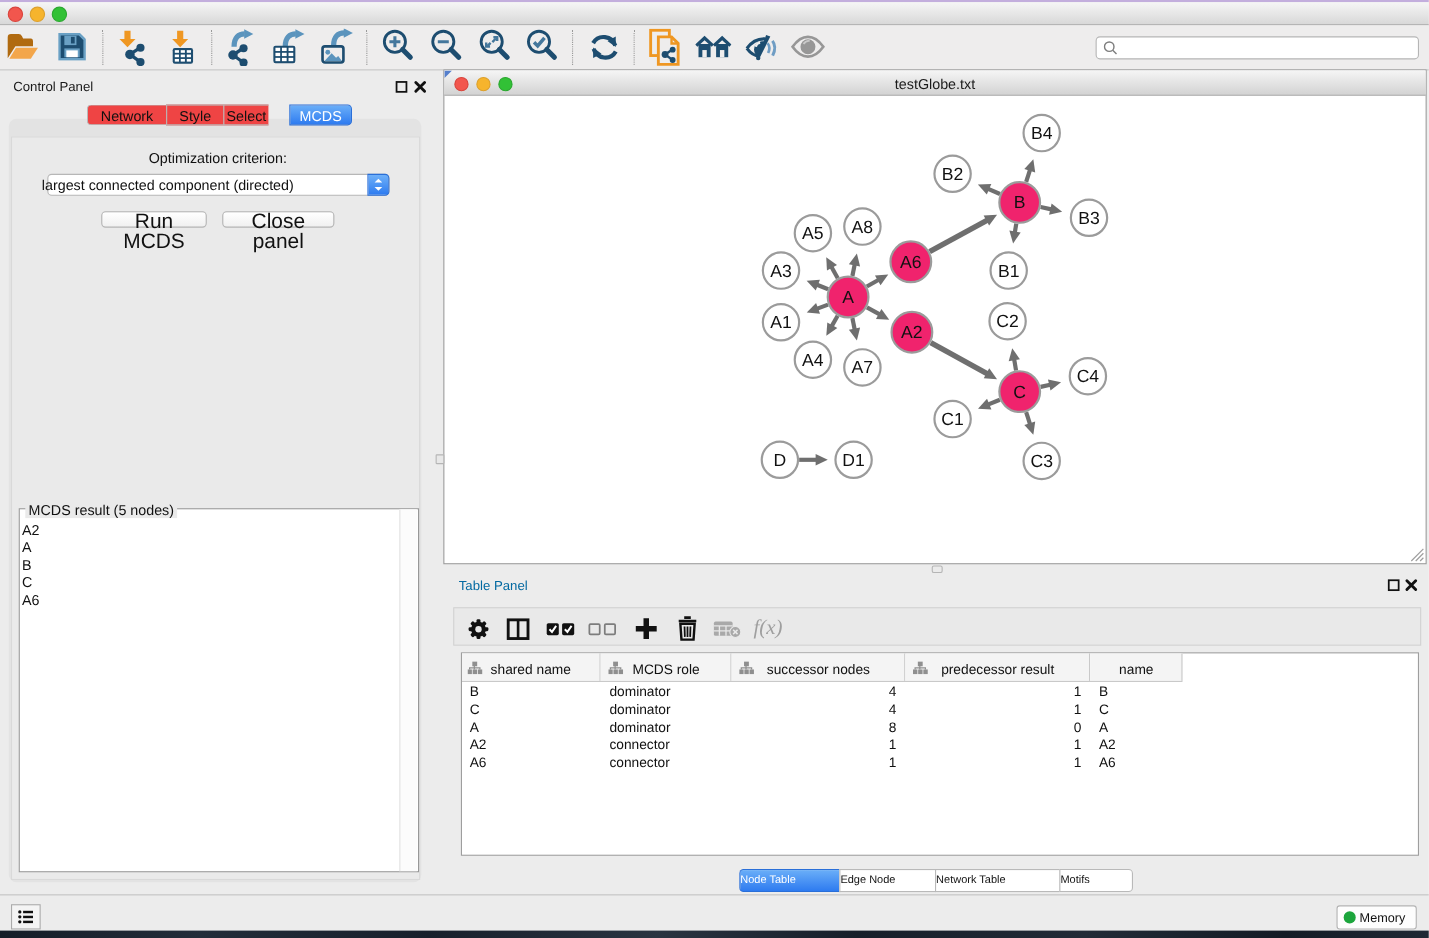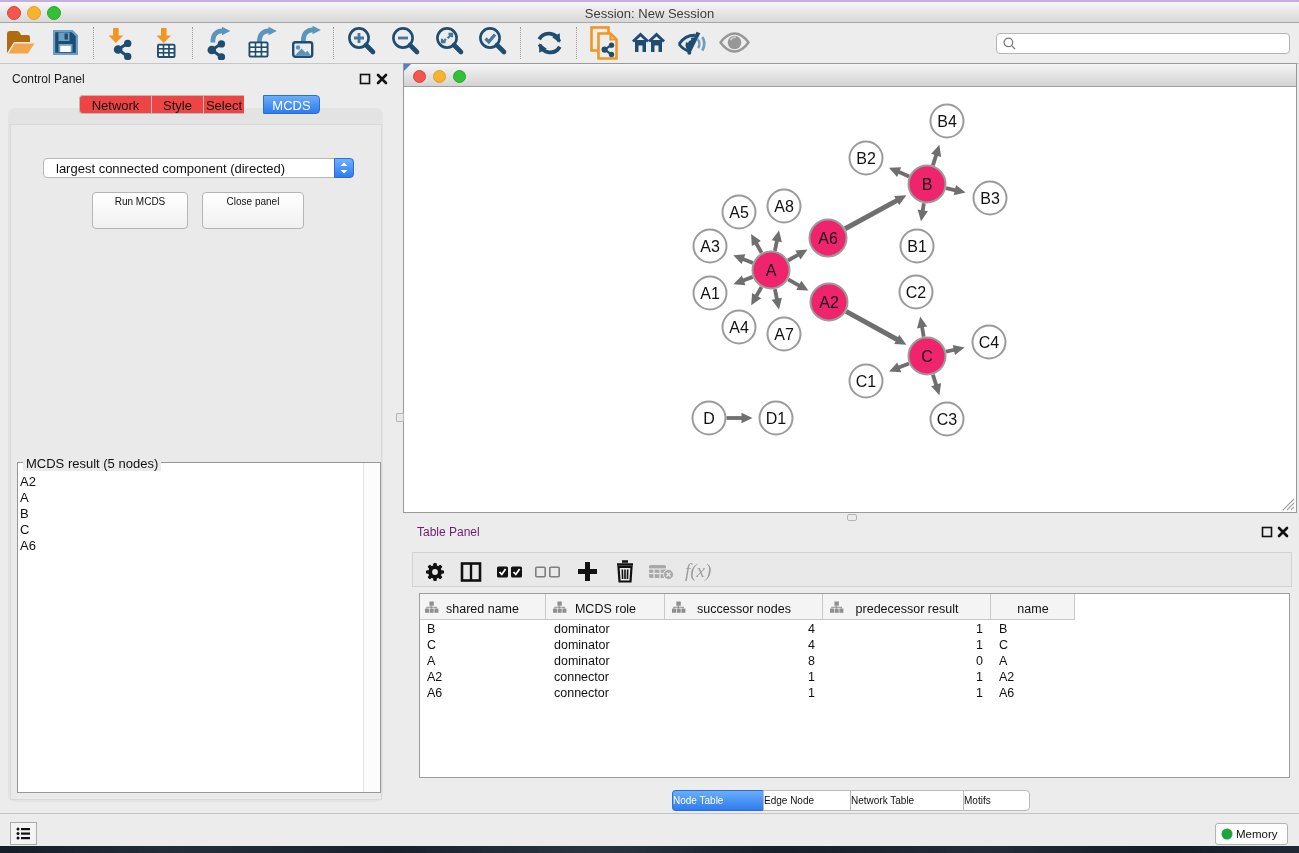--- a/index.html
+++ b/index.html
@@ -22,58 +22,57 @@
      border:1px solid #b5b5b5;border-radius:4px;}
   
   #cp-title{left:12px;top:72px;font-size:12px;color:#1a1a1a;}
   #cp-outer{left:8px;top:108px;width:375px;height:694px;background:#e3e3e3;border-radius:7px;}
   #cp-inner{left:10px;top:124px;width:370px;height:674px;background:#eaeaea;border:1px solid #d9d9d9;}
   .tab{top:95px;height:19px;line-height:19px;text-align:center;font-size:13px;color:#111;
      background:#ef4444;border:1px solid #b9b9b9;border-right:none;box-sizing:border-box;}
   #optlabel{left:0px;top:136px;width:396px;text-align:center;font-size:13px;color:#111;}
   #combo{left:43px;top:158px;width:311px;height:20px;background:#fff;border:1px solid #b7b7b7;
      border-radius:4px;box-sizing:border-box;}
-  #combotext{left:56px;top:161px;font-size:13px;color:#111;}
+  #combotext{left:38px;top:161px;font-size:13px;color:#111;}
   #combobtn{left:334px;top:158px;width:20px;height:20px;border-radius:0 4px 4px 0;
      background:linear-gradient(#6fb1f9,#2d7bf0);box-sizing:border-box;border:1px solid #2a6fd8;}
-  .btn{top:192px;height:37px;background:linear-gradient(#ffffff,#f0f0f0);border:1px solid #b5b5b5;
-     border-radius:4px;text-align:center;font-size:10px;color:#111;line-height:18px;box-sizing:border-box;}
+  .btn{top:192px;height:15px;background:linear-gradient(#ffffff,#f0f0f0);border:1px solid #b5b5b5;
+     border-radius:4px;text-align:center;font-size:19px;color:#111;line-height:18px;box-sizing:border-box;}
   
   #fs{left:17px;top:462px;width:364px;height:331px;border:1px solid #989898;background:#fff;box-sizing:border-box;}
   #fslabel{left:23px;top:456px;background:#eaeaea;padding:0 3px;font-size:13px;color:#111;}
   #fslist{left:20px;top:474px;font-size:13px;color:#111;line-height:16px;}
   #fsscroll{left:363px;top:463px;width:15px;height:329px;background:#fcfcfc;border-left:1px solid #e2e2e2;}
   
   #netwin{left:403px;top:63px;width:894px;height:450px;background:#fff;border:1px solid #999;box-sizing:border-box;}
   #nw-titlebar{left:0px;top:0px;width:892px;height:23px;
      background:linear-gradient(#f5f5f5,#d3d3d3);border-bottom:1px solid #9e9e9e;box-sizing:border-box;}
   #nw-title{left:0;top:5px;width:892px;text-align:center;font-size:13px;color:#1a1a1a;}
   .tl2{top:6px;width:11px;height:11px;border-radius:50%;}
   
-  #tp-title{left:417px;top:525px;font-size:12px;color:#701a75;}
+  #tp-title{left:417px;top:525px;font-size:12px;color:#0369a1;}
   #tp-toolbar{left:412px;top:552px;width:880px;height:35px;background:#e9e9e9;border:1px solid #d2d2d2;box-sizing:border-box;}
   #tbl{left:419px;top:593px;width:871px;height:185px;background:#fff;border:1px solid #9e9e9e;box-sizing:border-box;}
   .th{top:594px;height:25px;background:#f4f4f4;border-right:1px solid #c9c9c9;box-sizing:border-box;}
   .thtext{top:602px;font-size:12.5px;color:#111;text-align:center;}
   .td{font-size:12.5px;color:#111;}
   .btab{top:790px;height:21px;background:#fff;border:1px solid #b9b9b9;border-right:none;
      box-sizing:border-box;font-size:10px;color:#111;line-height:20px;}
   
   #statusbar{left:0;top:813px;width:1299px;height:34px;background:#ececec;border-top:1px solid #c3c3c3;}
   #memory{left:1215px;top:823px;width:73px;height:22px;background:#fdfdfd;border:1px solid #b3b3b3;
      border-radius:3px;box-sizing:border-box;}
   #listbtn{left:10px;top:822px;width:27px;height:23px;background:#f4f4f4;border:1px solid #ababab;box-sizing:border-box;}
   #darkstrip{left:0;top:846px;width:1299px;height:7px;background:linear-gradient(90deg,#151d28 0%,#232d3a 14%,#18202c 30%,#2a3441 46%,#171f2a 60%,#222b37 76%,#141c26 90%,#1f2834 100%);}
 </style>
 </head>
 <body>
 <div id="app">
   <div class="abs" id="topstrip"></div>
   <div class="abs" id="titlebar"></div>
-  <div class="abs" id="titletext">Session: New Session</div>
   <div class="abs tl" id="tlr"></div>
   <div class="abs tl" id="tly"></div>
   <div class="abs tl" id="tlg"></div>
   <div class="abs" id="toolbar"></div>
   <svg class="abs" style="left:6px;top:30px" width="30" height="25" viewBox="0 0 30 25">
       <path d="M1 23 L1 4 Q1 1 4 1 L11 1 Q13 1 14 3 L15 5 L22 5 Q24 5 24 8 L24 12 L8 12 Z" fill="#b06a10"></path>
       <path d="M8.5 13.5 L28.5 13.5 L22 23.5 L2.5 23.5 Z" fill="#f3a64b"></path>
     </svg>
   <svg class="abs" style="left:53px;top:30px" width="25" height="25" viewBox="0 0 25 25">
       <path d="M1 1 L19 1 L24 6 L24 24 L1 24 Z" fill="#1d4d70" stroke="#69a0c4" stroke-width="2.4"></path>
@@ -227,37 +226,39 @@
   <svg class="abs" style="left:376px;top:73px" width="12" height="12" viewBox="0 0 12 12">
     <path d="M2 2 L10 10 M10 2 L2 10" stroke="#111" stroke-width="2.6" stroke-linecap="round"></path>
   </svg>
   <div class="abs" id="cp-outer"></div>
   <div class="abs" id="cp-inner"></div>
   <div class="abs tab" style="left:79px;width:72px;border-radius:4px 0 0 4px;">Network</div>
   <div class="abs tab" style="left:151px;width:52px;">Style</div>
   <div class="abs tab" style="left:203px;width:41px;">Select</div>
   <div class="abs tab" style="left:263px;width:57px;border-right:1px solid #b9b9b9;border-radius:0 4px 4px 0;
       background:linear-gradient(#6aaef8,#2e7bf0);color:#fff;border-color:#2a6fd8;">MCDS</div>
+  <div class="abs" id="optlabel">Optimization criterion:</div>
   <div class="abs" id="combo"></div>
   <div class="abs" id="combotext">largest connected component (directed)</div>
   <div class="abs" id="combobtn">
     <svg width="18" height="18" viewBox="0 0 18 18">
       <path d="M5.5 7 L9 3.5 L12.5 7 Z" fill="#fff"></path>
       <path d="M5.5 11 L9 14.5 L12.5 11 Z" fill="#fff"></path>
     </svg>
   </div>
   <div class="abs btn" style="left:92px;width:96px;">Run MCDS</div>
   <div class="abs btn" style="left:202px;width:102px;">Close panel</div>
   <div class="abs" id="fs"></div>
   <div class="abs" id="fsscroll"></div>
   <div class="abs" id="fslabel">MCDS result (5 nodes)</div>
   <div class="abs" id="fslist">A2<br>A<br>B<br>C<br>A6</div>
 
   <div class="abs" id="netwin">
     <div class="abs" id="nw-titlebar"></div>
+    <div class="abs" id="nw-title">testGlobe.txt</div>
     <div class="abs tl2" style="left:9px;background:#f2564d;border:0.5px solid #d9443c;"></div>
     <div class="abs tl2" style="left:29px;background:#f6b42d;border:0.5px solid #dda02b;"></div>
     <div class="abs tl2" style="left:49px;background:#32c136;border:0.5px solid #2aa82f;"></div>
     <svg class="abs" style="left:0;top:0" width="7" height="7" viewBox="0 0 7 7">
       <path d="M0 0 L7 0 L0 7 Z" fill="#4472c8" opacity="0.9"></path>
     </svg>
     <svg class="abs" style="left:0;top:23px" width="892" height="421" viewBox="0 0 892 421">
     <line x1="357.6" y1="165.9" x2="351.4" y2="154.8" stroke="#6f6f6f" stroke-width="3.8"></line>
     <path d="M347.1 146.9 L356.9 154.0 L347.8 159.0 Z" fill="#6f6f6f"></path>
     <line x1="370.9" y1="163.9" x2="373.2" y2="152.3" stroke="#6f6f6f" stroke-width="3.8"></line>

